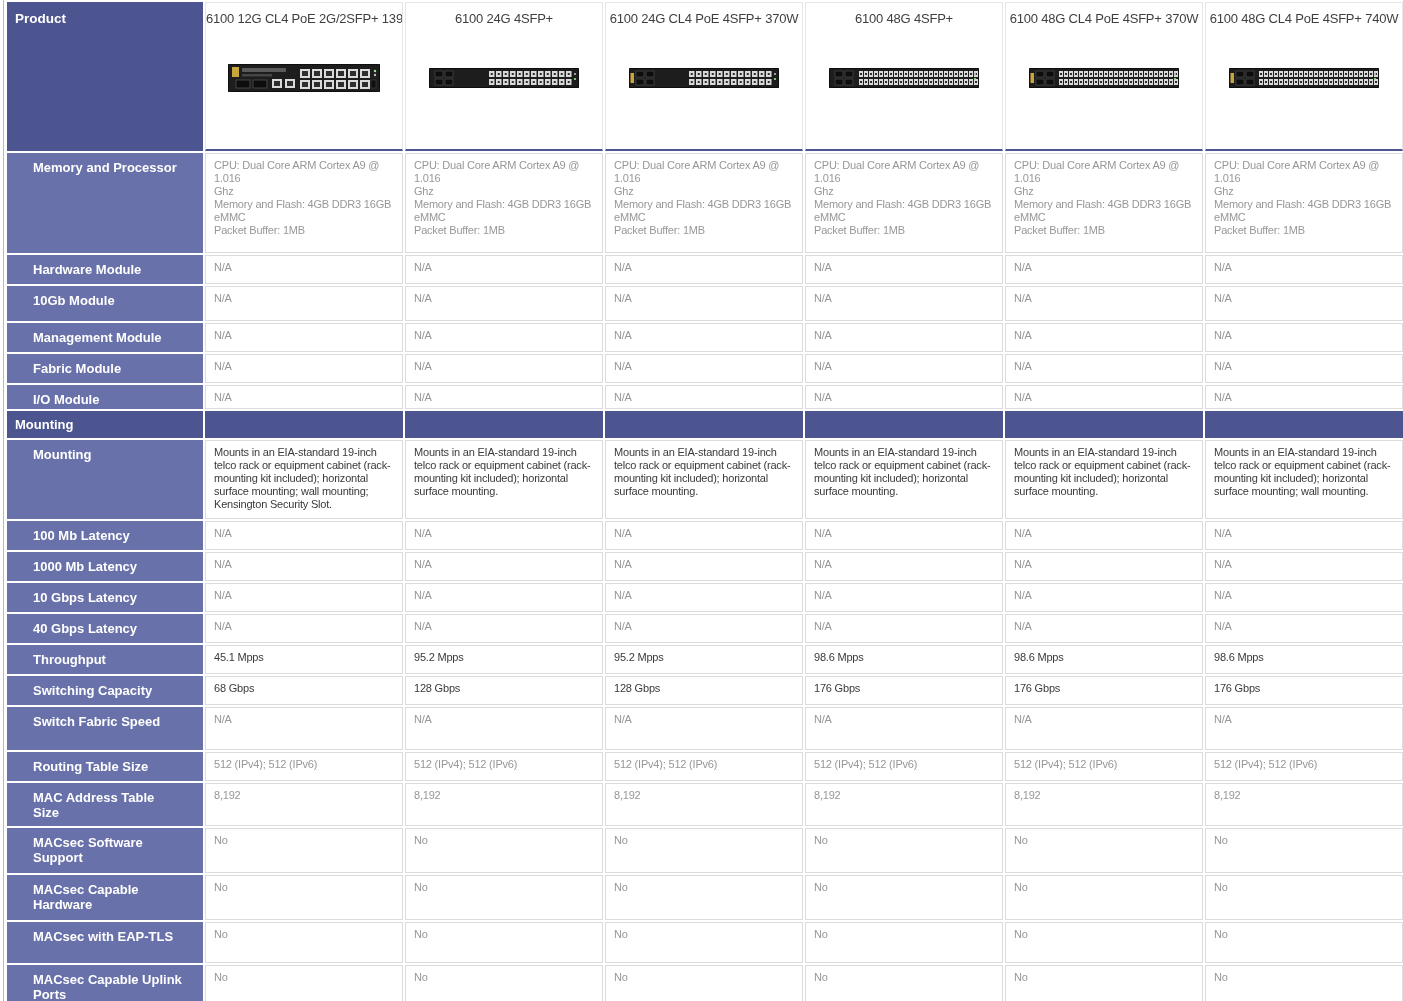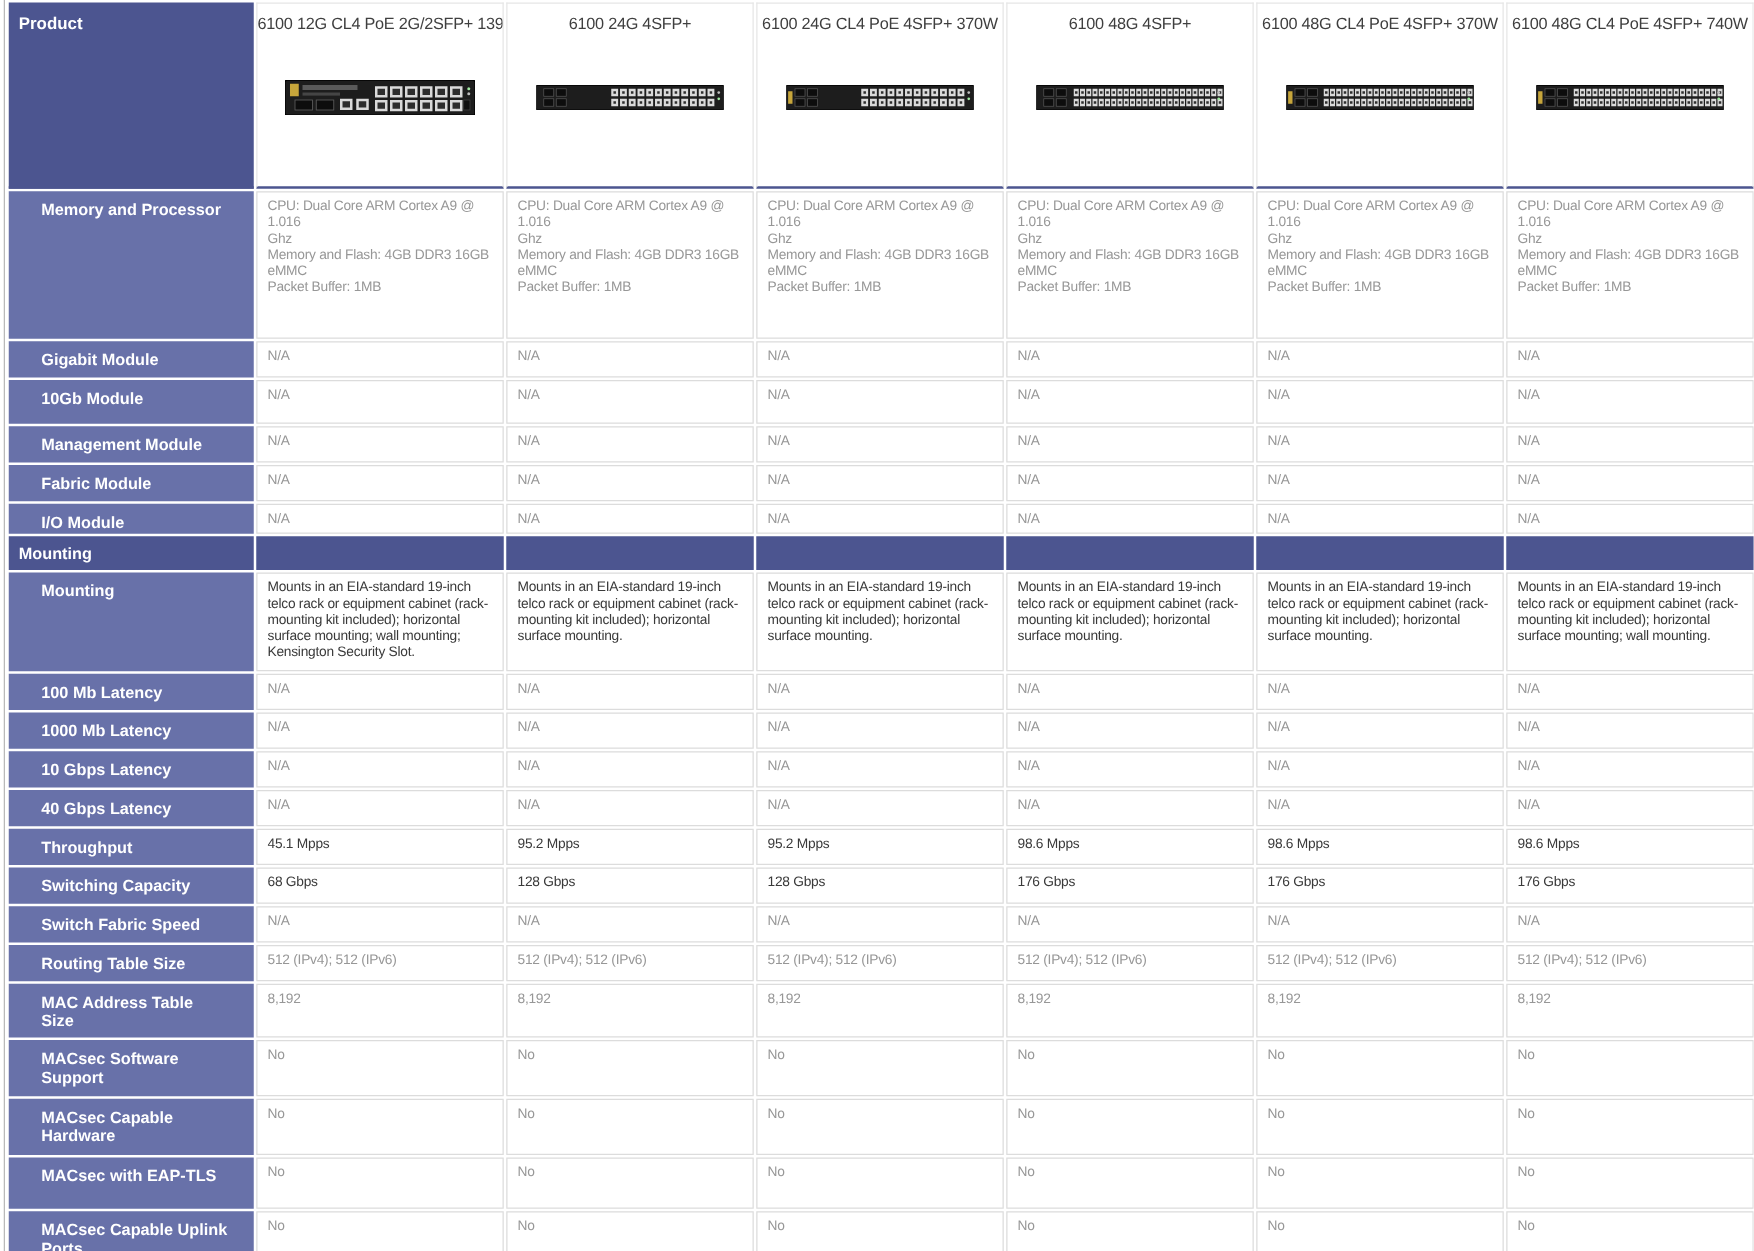--- a/index.html
+++ b/index.html
@@ -564,21 +564,21 @@
                 <rect x="141" y="13" width="2" height="2" fill="#2e2e2e"></rect>
                 <rect x="145" y="3" width="4" height="6" fill="#dadada"></rect>
                 <rect x="146" y="5" width="2" height="2" fill="#2e2e2e"></rect>
                 <rect x="145" y="11" width="4" height="6" fill="#dadada"></rect>
                 <rect x="146" y="13" width="2" height="2" fill="#2e2e2e"></rect>
                 <circle cx="146" cy="6" r="1.1" fill="#bdbdbd"></circle>
                 <circle cx="146" cy="11" r="1.1" fill="#9fe89f"></circle>
               </svg></div>
           </td>
         </tr>
-    <tr class="r-spec" style="height: 118px;">
+    <tr class="r-spec" style="height: 100px;">
           <th class="rowlabel">Memory and Processor</th>
           <td class="cell muted"><div class="clip" style="max-height: 78px;">CPU: Dual Core ARM Cortex A9 @ 1.016
 Ghz
 Memory and Flash: 4GB DDR3 16GB eMMC
 Packet Buffer: 1MB</div></td>
           <td class="cell muted"><div class="clip" style="max-height: 78px;">CPU: Dual Core ARM Cortex A9 @ 1.016
 Ghz
 Memory and Flash: 4GB DDR3 16GB eMMC
 Packet Buffer: 1MB</div></td>
           <td class="cell muted"><div class="clip" style="max-height: 78px;">CPU: Dual Core ARM Cortex A9 @ 1.016
@@ -592,21 +592,21 @@
           <td class="cell muted"><div class="clip" style="max-height: 78px;">CPU: Dual Core ARM Cortex A9 @ 1.016
 Ghz
 Memory and Flash: 4GB DDR3 16GB eMMC
 Packet Buffer: 1MB</div></td>
           <td class="cell muted"><div class="clip" style="max-height: 78px;">CPU: Dual Core ARM Cortex A9 @ 1.016
 Ghz
 Memory and Flash: 4GB DDR3 16GB eMMC
 Packet Buffer: 1MB</div></td>
         </tr>
         <tr class="r-spec" style="height: 29px;">
-          <th class="rowlabel">Gigabit Module</th>
+          <th class="rowlabel">Hardware Module</th>
           <td class="cell muted"><div class="clip" style="max-height: 13px;">N/A</div></td>
           <td class="cell muted"><div class="clip" style="max-height: 13px;">N/A</div></td>
           <td class="cell muted"><div class="clip" style="max-height: 13px;">N/A</div></td>
           <td class="cell muted"><div class="clip" style="max-height: 13px;">N/A</div></td>
           <td class="cell muted"><div class="clip" style="max-height: 13px;">N/A</div></td>
           <td class="cell muted"><div class="clip" style="max-height: 13px;">N/A</div></td>
         </tr>
         <tr class="r-spec" style="height: 35px;">
           <th class="rowlabel">10Gb Module</th>
           <td class="cell muted"><div class="clip" style="max-height: 13px;">N/A</div></td>
@@ -708,21 +708,21 @@
         </tr>
         <tr class="r-spec" style="height: 29px;">
           <th class="rowlabel">Switching Capacity</th>
           <td class="cell dark"><div class="clip" style="max-height: 13px;">68 Gbps</div></td>
           <td class="cell dark"><div class="clip" style="max-height: 13px;">128 Gbps</div></td>
           <td class="cell dark"><div class="clip" style="max-height: 13px;">128 Gbps</div></td>
           <td class="cell dark"><div class="clip" style="max-height: 13px;">176 Gbps</div></td>
           <td class="cell dark"><div class="clip" style="max-height: 13px;">176 Gbps</div></td>
           <td class="cell dark"><div class="clip" style="max-height: 13px;">176 Gbps</div></td>
         </tr>
-        <tr class="r-spec" style="height: 29px;">
+        <tr class="r-spec" style="height: 43px;">
           <th class="rowlabel">Switch Fabric Speed</th>
           <td class="cell muted"><div class="clip" style="max-height: 13px;">N/A</div></td>
           <td class="cell muted"><div class="clip" style="max-height: 13px;">N/A</div></td>
           <td class="cell muted"><div class="clip" style="max-height: 13px;">N/A</div></td>
           <td class="cell muted"><div class="clip" style="max-height: 13px;">N/A</div></td>
           <td class="cell muted"><div class="clip" style="max-height: 13px;">N/A</div></td>
           <td class="cell muted"><div class="clip" style="max-height: 13px;">N/A</div></td>
         </tr>
         <tr class="r-spec" style="height: 29px;">
           <th class="rowlabel">Routing Table Size</th>

